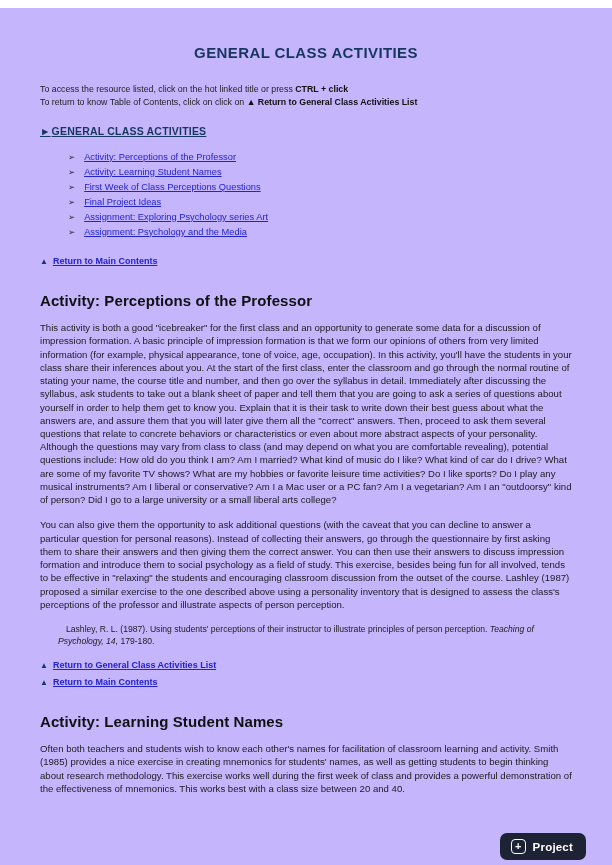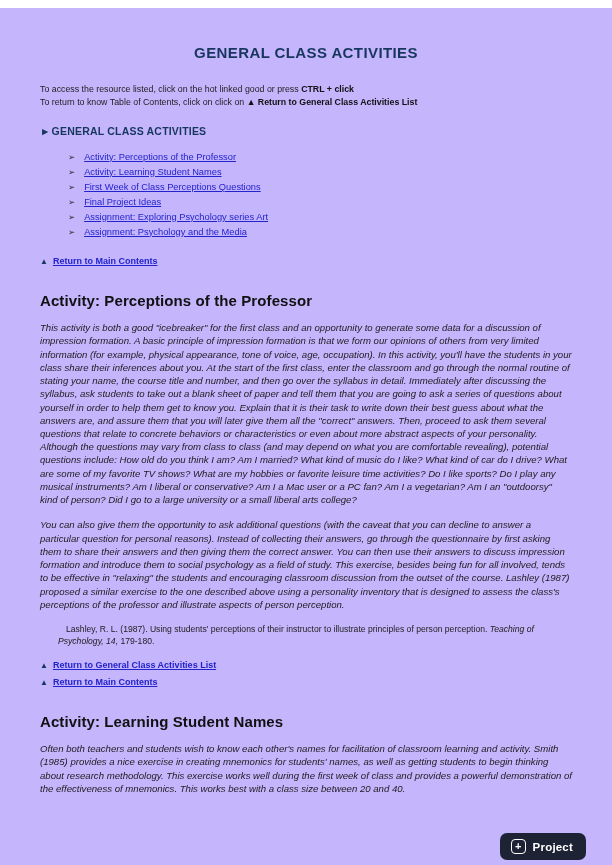--- a/index.html
+++ b/index.html
@@ -19,21 +19,21 @@
     letter-spacing:.4px;
     margin:0 0 22px 0;
   }
   .intro{
     font-size:8.8px;line-height:1.45;margin:0 0 16px 0;color:#222;
   }
   .intro b{font-weight:bold;color:#111;}
   .toc-heading{
     color:var(--accent-navy,#17365D);
     font-size:10.5px;font-weight:bold;
-    margin:0 0 14px 0;letter-spacing:.2px;
+    margin:0 0 14px 0;letter-spacing:.2px;text-decoration:underline;
   }
   .toc-heading .arrow{margin-right:1px;}
   ul.toc-list{
     list-style:none;margin:0 0 16px 0;padding:0 0 0 28px;
   }
   ul.toc-list li{
     font-size:9.3px;line-height:1.4;margin:0 0 2px 0;
     display:flex;align-items:baseline;gap:9px;
   }
   .bullet{color:#333;font-size:8.5px;flex:0 0 auto;}
@@ -44,21 +44,20 @@
   .return-line{font-size:9px;margin:0 0 3px 0;line-height:1.5;}
   .return-line .tri{color:#17365D;font-size:8px;margin-right:5px;}
   .return-line a.link{font-weight:bold;}
   h2.section-heading{
     font-size:15px;font-weight:bold;color:#111;
     margin:24px 0 12px 0;letter-spacing:.1px;
   }
   p.body-para{
     font-size:9.6px;line-height:1.38;margin:0 0 12px 0;color:#1c1c1c;
     text-align:left;
-    font-style:italic;
   }
   p.citation{
     font-size:8.6px;line-height:1.4;color:#222;
     margin:2px 0 12px 0;padding-left:18px;text-indent:8px;
   }
   p.citation .ital{font-style:italic;}
   .returns-block{margin:2px 0 10px 0;}
   .brand-badge{
     position:absolute;right:26px;bottom:13px;
     background:var(--badge-bg,#1e2235);
@@ -76,21 +75,21 @@
   .brand-text{color:#ffffff;font-size:11.5px;font-weight:bold;letter-spacing:.2px;}
 </style>
 </head>
 <body>
 
 <div class="page">
 
   <h1 class="doc-title">GENERAL CLASS ACTIVITIES</h1>
 
   <p class="intro">
-    <span>To access the resource listed, click on the hot linked good or press </span><b>CTRL + click</b><br>
+    <span>To access the resource listed, click on the hot linked title or press </span><b>CTRL + click</b><br>
     <span>To return to know Table of Contents, click on click on </span><b>▲  Return to General Class Activities List</b>
   </p>
 
   <div class="toc-heading">
     <span class="arrow">►</span><span>GENERAL CLASS ACTIVITIES</span>
   </div>
 
   <ul class="toc-list">
     <li>
       <span class="bullet">➢</span>

